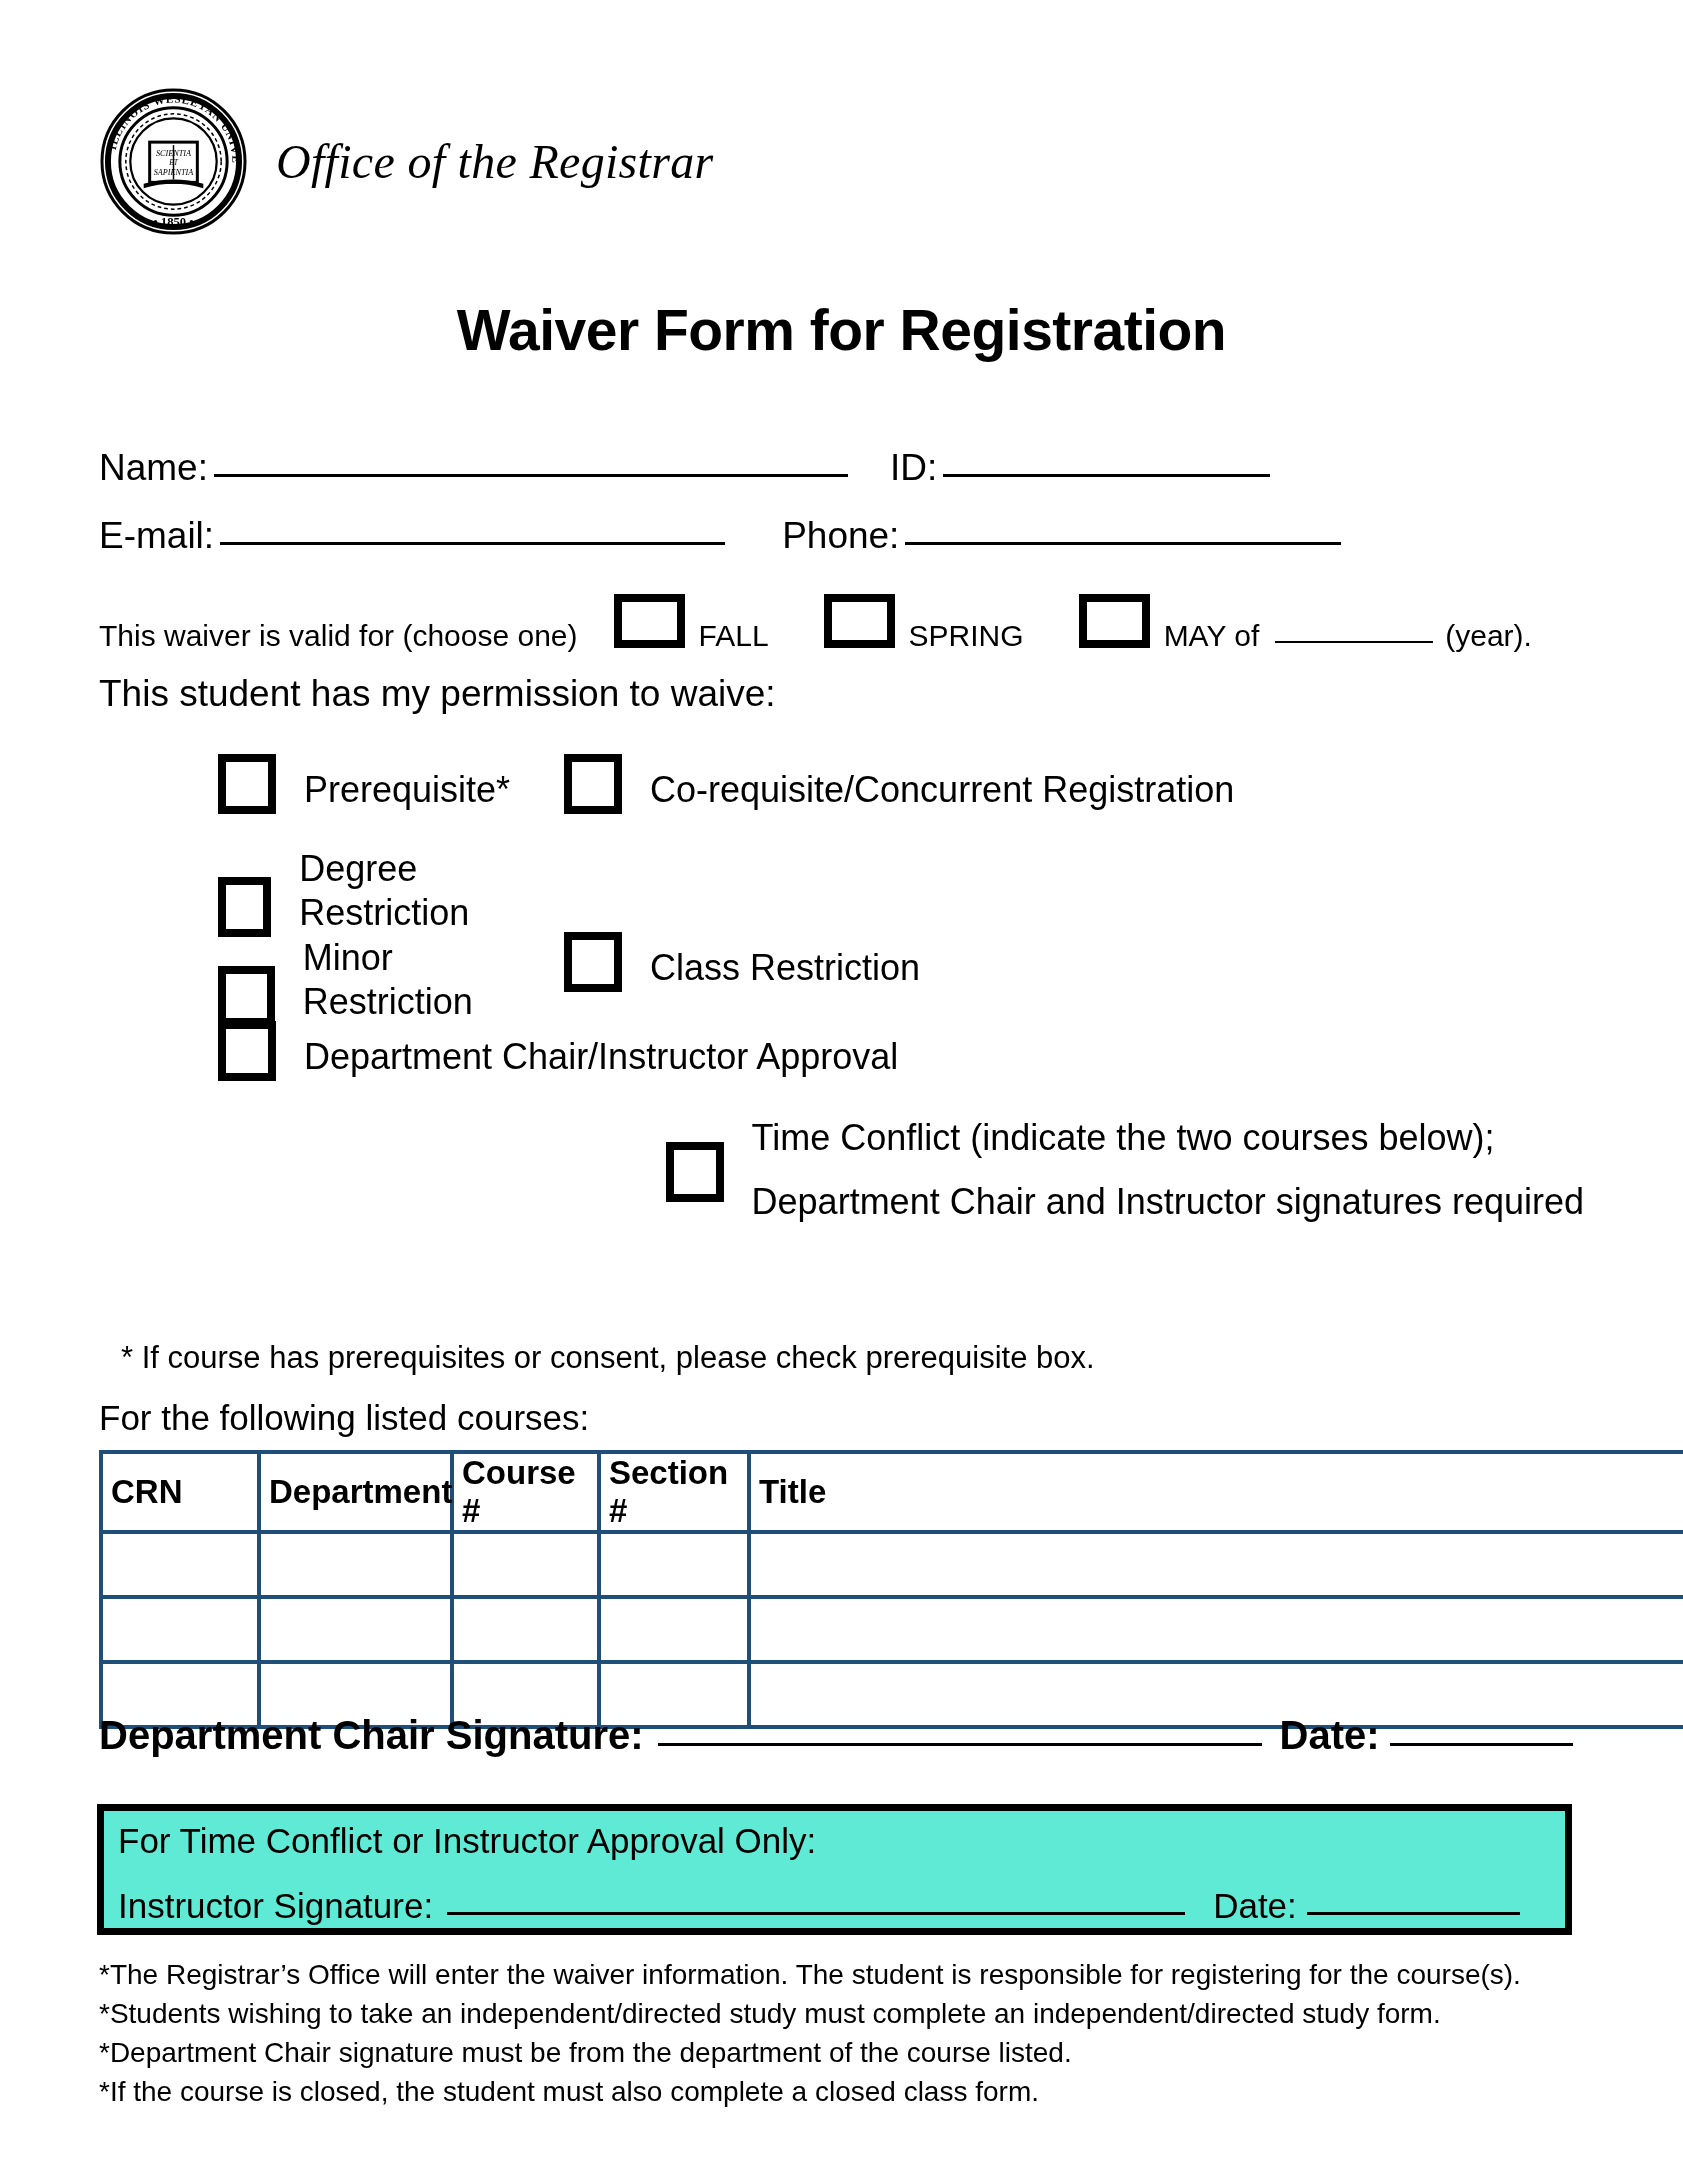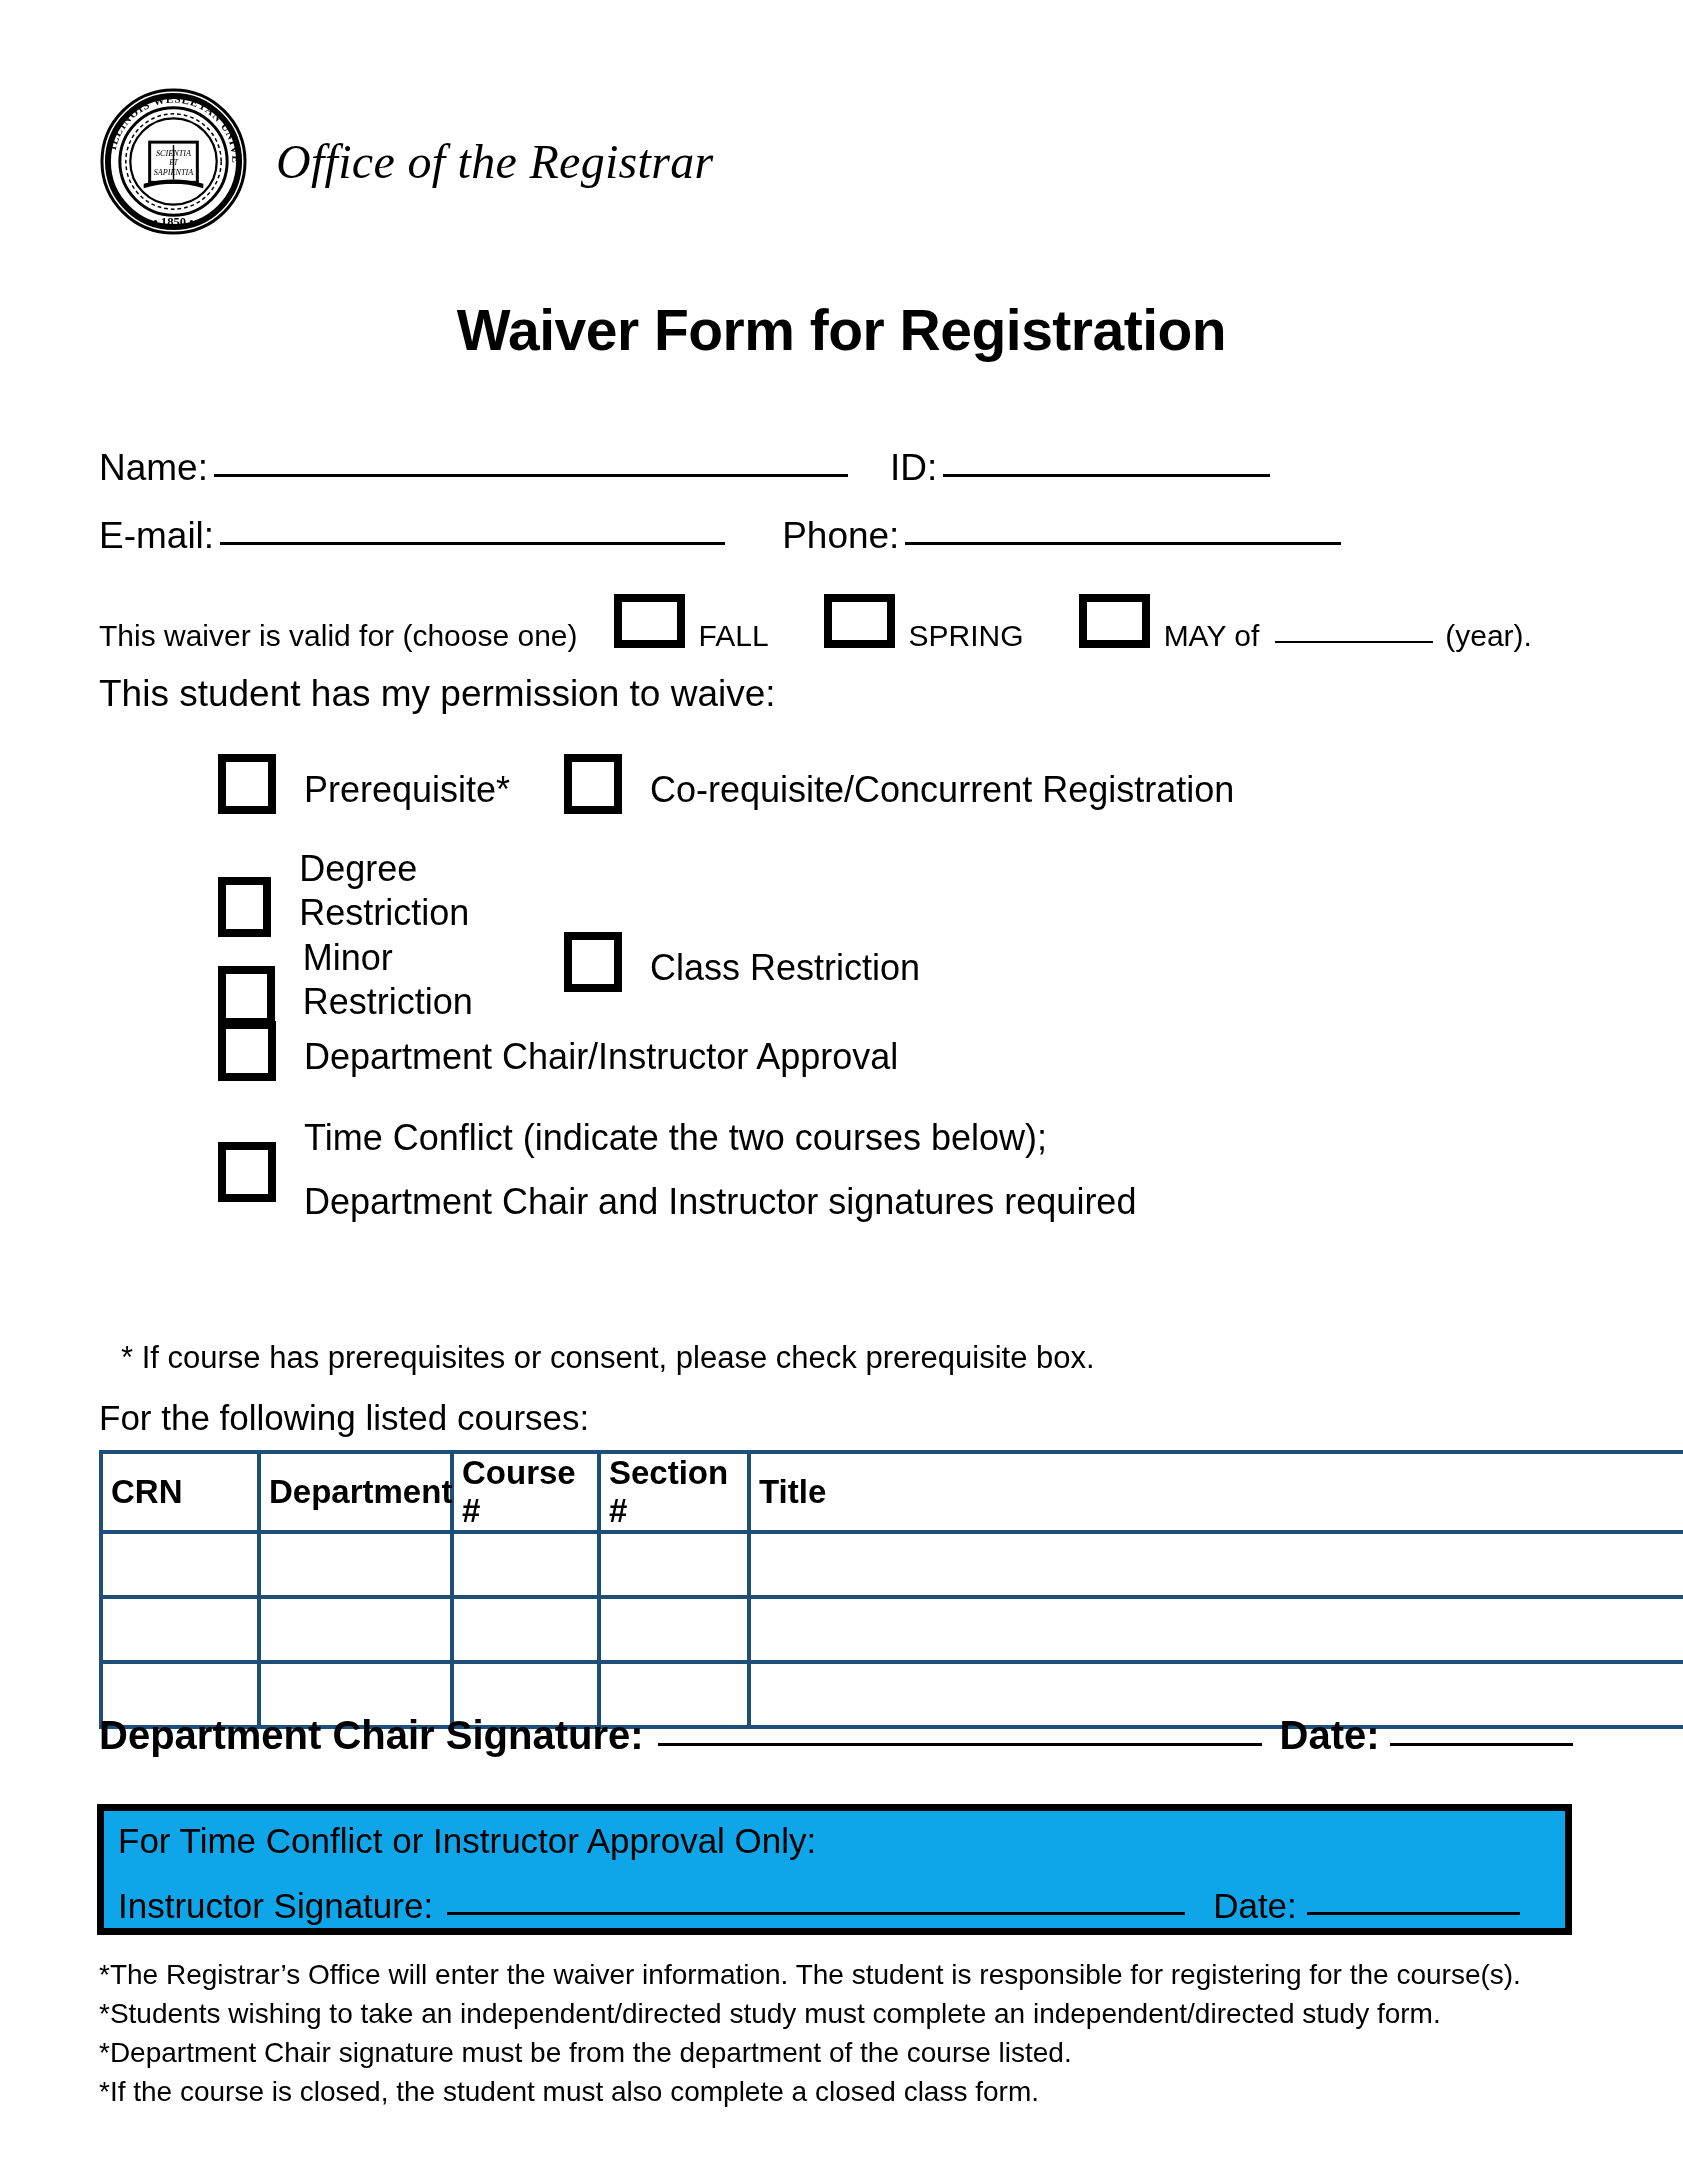--- a/index.html
+++ b/index.html
@@ -180,21 +180,21 @@
     white-space: nowrap;
   }
 
   
   #gray-box {
     position: absolute;
     left: 97px;
     top: 1804px;
     width: 1475px;
     height: 131px;
-    background: #0ea5e9;
+    background: #5eead4;
     border: 7px solid #000;
     box-sizing: border-box;
   }
   #gray-line1 {
     position: absolute;
     left: 14px;
     top: 10px;
     font-size: 35px;
   }
   #gray-line2 {
@@ -308,21 +308,21 @@
     </div>
   </div>
 
   <div class="perm-line" style="height:69px;">
     <div class="perm-item" style="padding-left:119px;">
       <span class="cbox sm"></span>
       <span class="perm-text">Department Chair/Instructor Approval</span>
     </div>
   </div>
 
-  <div class="perm-line" style="height:119px;margin-top:18px;">
+  <div class="perm-line" style="height:119px;margin-top:18px;justify-content:flex-end;">
     <div class="perm-item" style="padding-left:119px;align-items:center;">
       <span class="cbox sm"></span>
       <span class="perm-text" style="padding-top:0;">
         <span>Time Conflict (indicate the two courses below);</span>
         <span class="l2">Department Chair and Instructor signatures required</span>
       </span>
     </div>
   </div>
 
 </div>

